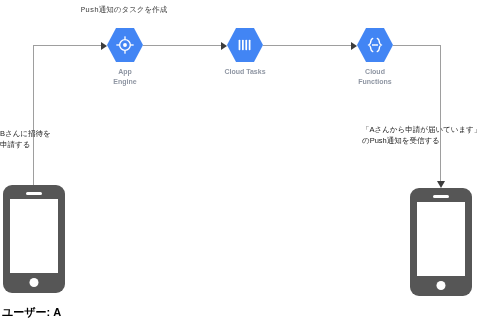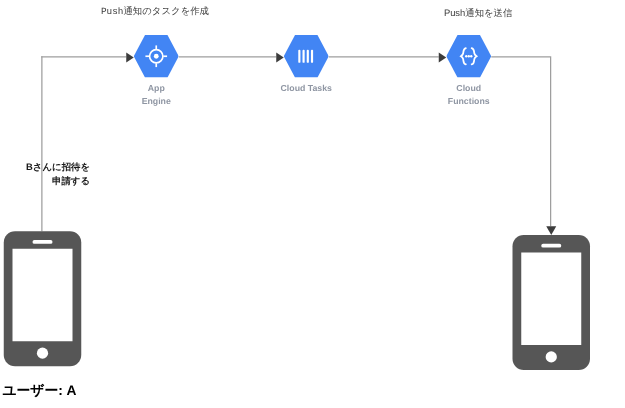--- a/index.html
+++ b/index.html
@@ -79,23 +79,23 @@
     color: #3c3c3c;
     text-align: center;
     line-height: 11px;
     white-space: nowrap;
   }
 
   
   .annot {
     position: absolute;
     font-size: 7.5px;
-    font-weight: bold;
+    font-weight: normal;
     color: #1a1a1a;
-    text-align: right;
+    text-align: left;
     line-height: 11px;
     white-space: pre-line;
   }
 
   
   .phone {
     position: absolute;
     width: 62px;
     height: 108px;
     background: #565656;
@@ -137,21 +137,20 @@
     color: #000000;
     white-space: nowrap;
   }
 </style>
 </head>
 <body>
 
 <div id="canvas">
 
   <div class="caption" style="left:64px; top:5px; width:120px;font-family:Liberation Mono, monospace;">Push通知のタスクを作成</div>
-  <div class="caption" style="left:330px; top:5px; width:105px;">Push通知を送信</div>
 
   <div class="line v" style="left:33px; top:45px; height:140px;"></div>
 
   <div class="line h" style="left:33px; top:45px; width:68px;"></div>
   <div class="arrow-right" style="left:101px; top:41.5px;"></div>
 
   <div class="line h" style="left:143px; top:45px; width:78px;"></div>
   <div class="arrow-right" style="left:221px; top:41.5px;"></div>
 
   <div class="line h" style="left:263px; top:45px; width:88px;"></div>
@@ -203,20 +202,22 @@
           <circle cx="14.4" cy="12" r="1.15" fill="#ffffff"></circle>
         </svg>
       </span>
     </div>
     <div class="node-label">Cloud
 Functions</div>
   </div>
 
   <div class="annot" style="left:0px; top:128px; width:72px;">Bさんに招待を
 申請する</div>
+  <div class="annot" style="left:362px; top:124px; width:138px;">「Aさんから申請が届いています」
+のPush通知を受信する</div>
 
   <div class="phone" style="left:3px; top:185px;">
     <div class="phone-speaker"></div>
     <div class="phone-screen"></div>
     <div class="phone-home"></div>
   </div>
 
   <div class="phone" style="left:410px; top:188px;">
     <div class="phone-speaker"></div>
     <div class="phone-screen"></div>

